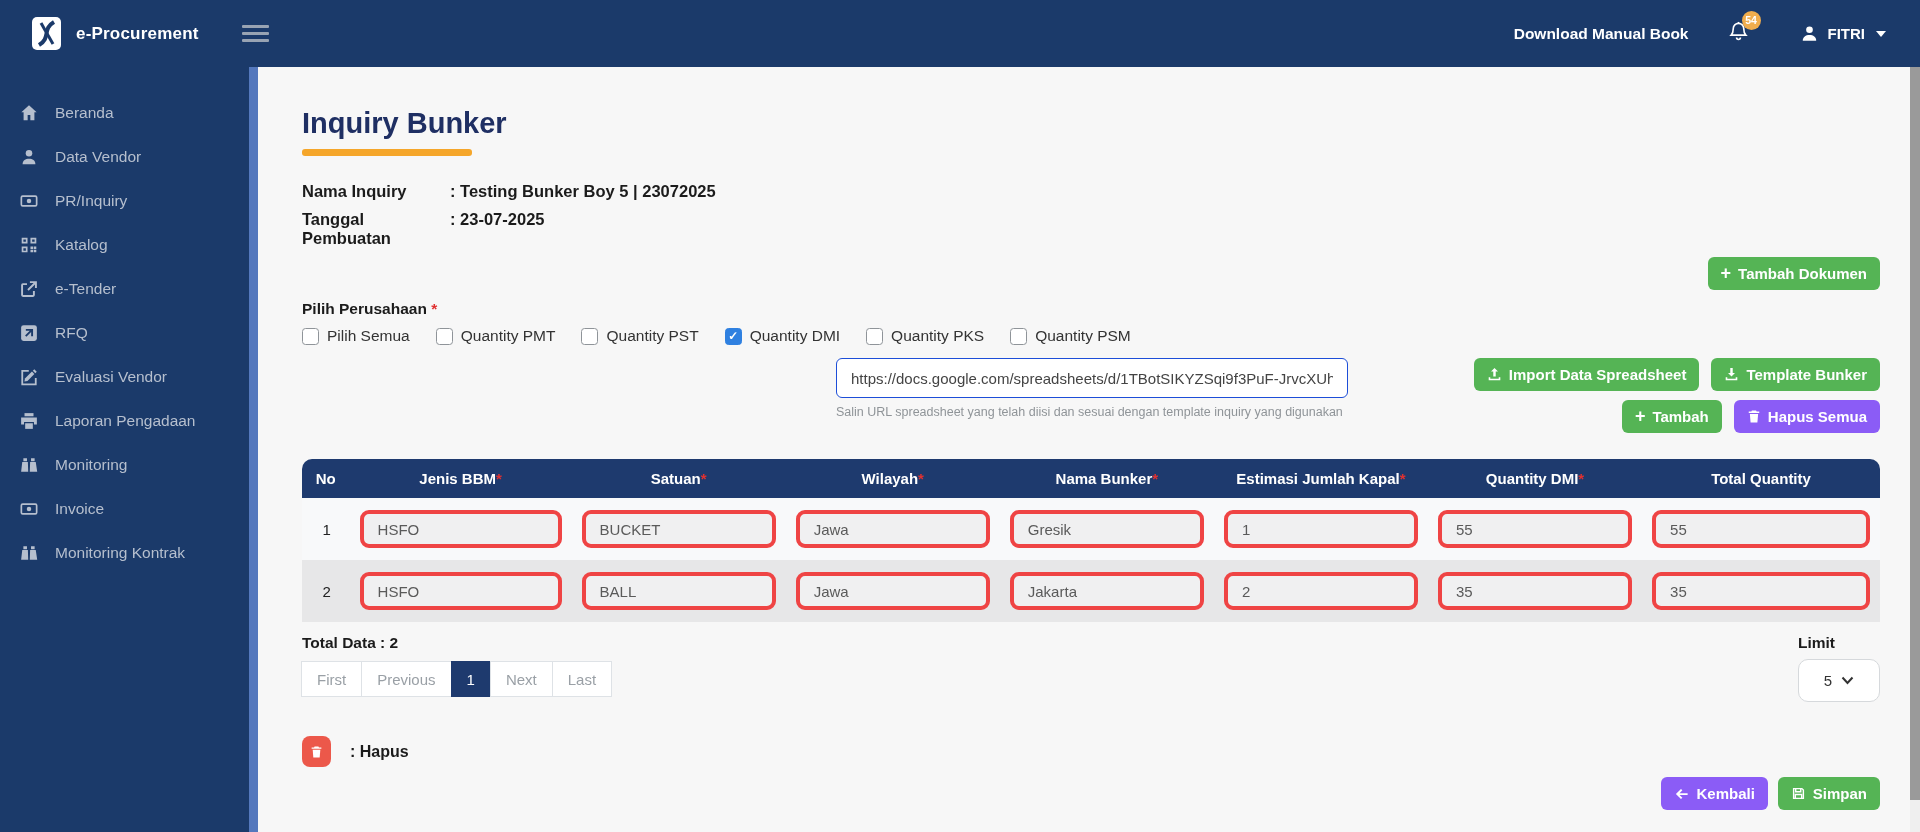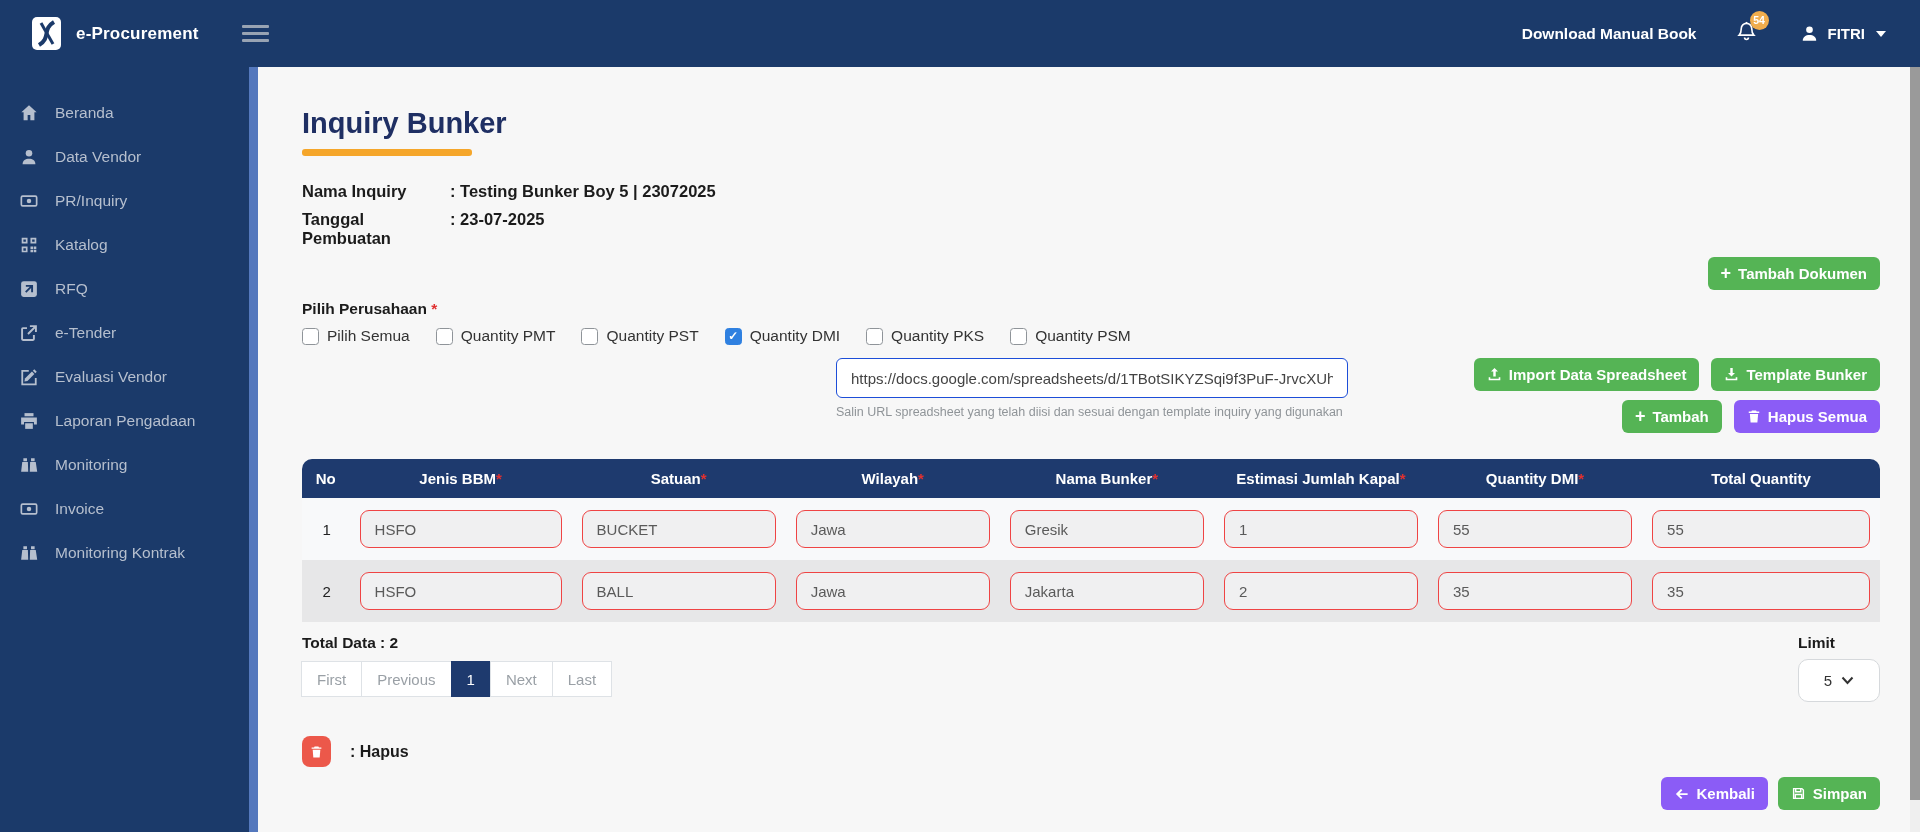--- a/index.html
+++ b/index.html
@@ -7,21 +7,21 @@
 
   
   .navbar { position:fixed; top:0; left:0; right:0; height:67px; background:#1b3a6a; display:flex; align-items:center; z-index:30; }
   .brand-wrap { width:226px; display:flex; align-items:center; gap:15px; padding-left:32px; }
   .logo { width:29px; height:33px; flex:0 0 auto; }
   .brand { color:#fff; font-weight:700; font-size:17px; letter-spacing:.2px; }
   .hamburger { margin-left:14px; cursor:pointer; padding:6px 2px; }
   .hamburger span { display:block; width:27px; height:3px; background:#98a3b3; margin:4px 0; border-radius:1px; }
   .nav-right { margin-left:auto; display:flex; align-items:center; gap:38px; padding-right:34px; }
   .manual { color:#fff; font-weight:700; font-size:15.5px; cursor:pointer; }
-  .bell-wrap { position:relative; cursor:pointer; margin-right:4px; }
+  .bell-wrap { position:relative; cursor:pointer; margin-right:12px; }
   .badge { position:absolute; top:-9px; right:-11px; background:#f0ad4e; color:#fff; font-size:10.5px; font-weight:700; border-radius:50%; min-width:19px; height:19px; line-height:19px; text-align:center; }
   .user-wrap { display:flex; align-items:center; gap:9px; color:#fff; font-weight:700; font-size:15px; cursor:pointer; }
   .caret { width:0; height:0; border-left:5px solid transparent; border-right:5px solid transparent; border-top:6px solid #fff; margin-left:2px; }
 
   
   .sidebar { position:fixed; top:67px; left:0; bottom:0; width:258px; background:#1b3a6a; padding-top:24px; z-index:20; }
   .side-rail { position:absolute; top:0; right:0; bottom:0; width:9px; background:#5478bd; }
   .side-item { display:flex; align-items:center; gap:17px; height:44px; padding-left:20px; color:#b6bfce; font-size:15.5px; cursor:pointer; }
   .side-item svg { width:18px; height:18px; flex:0 0 auto; }
 
@@ -55,21 +55,21 @@
   .btn-row { display:flex; gap:12px; }
 
   table.grid { margin-top:26px; width:100%; border-collapse:separate; border-spacing:0; }
   .grid thead th { background:#1e3a6e; color:#fff; font-size:15px; font-weight:700; height:39px; text-align:center; padding:0 6px; white-space:nowrap; }
   .grid thead th:first-child { border-top-left-radius:10px; }
   .grid thead th:last-child { border-top-right-radius:10px; }
   .grid tbody tr.r0 { background:#f8f9fa; }
   .grid tbody tr.r1 { background:#e7e7e8; }
   .grid td { height:62px; text-align:center; padding:0 10px; }
   .grid td.no-cell { font-size:15px; color:#222; padding-left:12px; }
-  .pill { background:#f0f0f1; border:1px solid #ef4444; border-radius:9px; height:38px; display:flex; align-items:center; padding-left:14px; color:#5a5a5a; font-size:15px; text-align:left; }
+  .pill { background:#f0f0f1; border:4px solid #ef4444; border-radius:9px; height:38px; display:flex; align-items:center; padding-left:14px; color:#5a5a5a; font-size:15px; text-align:left; }
 
   .below-table { display:flex; justify-content:space-between; margin-top:12px; align-items:flex-start; }
   .total-label { font-weight:700; font-size:15.5px; color:#1b1b1b; }
   .pager { display:inline-flex; margin-top:9px; }
   .pg { height:36px; padding:0 15px; background:#fff; border:1px solid #dee2e6; color:#9aa0a6; font-size:15px; display:flex; align-items:center; margin-left:-1px; cursor:pointer; font-family:inherit; }
   .pg.active { background:#1e3a6e; color:#fff; border-color:#1e3a6e; }
   .limit-col { display:flex; flex-direction:column; align-items:flex-start; }
   .limit-label { font-weight:700; font-size:15.5px; color:#1b1b1b; margin-bottom:7px; }
   .limit-select { width:82px; height:43px; border:1px solid #d6d9dc; border-radius:10px; background:#fff; display:flex; align-items:center; justify-content:center; gap:9px; font-size:15px; color:#333; cursor:pointer; }
 
@@ -143,31 +143,31 @@
         <span>PR/Inquiry</span>
       </div>
       <div class="side-item">
         <svg viewBox="0 0 16 16" fill="currentColor">
           <path d="M1.5 1.5h5.2v5.2H1.5zM3 3v2.2h2.2V3zM9.3 1.5h5.2v5.2H9.3zM10.8 3v2.2H13V3zM1.5 9.3h5.2v5.2H1.5zM3 10.8V13h2.2v-2.2zM9.3 9.3h2.3v2.3H9.3zM12.2 9.3h2.3v2.3h-2.3zM9.3 12.2h2.3v2.3H9.3zM12.2 12.2h2.3v2.3h-2.3z"></path>
         </svg>
         <span>Katalog</span>
       </div>
       <div class="side-item">
         <svg viewBox="0 0 16 16" fill="currentColor">
+          <path d="M6.2 2.8H2.6A1.6 1.6 0 0 0 1 4.4v9A1.6 1.6 0 0 0 2.6 15h9a1.6 1.6 0 0 0 1.6-1.6V9.8h-1.7v3.5H2.7V4.5h3.5z"></path>
+          <path d="M8.8 1h6.2v6.2h-1.7V3.9L7.7 9.5 6.5 8.3l5.6-5.6H8.8z"></path>
+        </svg>
+        <span>e-Tender</span>
+      </div>
+      <div class="side-item">
+        <svg viewBox="0 0 16 16" fill="currentColor">
           <rect x="1" y="1" width="14" height="14" rx="2.2"></rect>
           <path fill="#1b3a6a" d="M5.2 4.4h6.4v6.4H9.9V7.2l-4.2 4.2-1.2-1.2 4.2-4.1H5.2z"></path>
         </svg>
         <span>RFQ</span>
-      </div>
-      <div class="side-item">
-        <svg viewBox="0 0 16 16" fill="currentColor">
-          <path d="M6.2 2.8H2.6A1.6 1.6 0 0 0 1 4.4v9A1.6 1.6 0 0 0 2.6 15h9a1.6 1.6 0 0 0 1.6-1.6V9.8h-1.7v3.5H2.7V4.5h3.5z"></path>
-          <path d="M8.8 1h6.2v6.2h-1.7V3.9L7.7 9.5 6.5 8.3l5.6-5.6H8.8z"></path>
-        </svg>
-        <span>e-Tender</span>
       </div>
       <div class="side-item">
         <svg viewBox="0 0 16 16" fill="currentColor">
           <path d="M12.7 1.1 14.9 3.3 13.6 4.6 11.4 2.4z"></path>
           <path d="M10.6 3.2 12.8 5.4 6.6 11.6 3.9 12.1 4.4 9.4z"></path>
           <path d="M13.2 8.8v5H2.8V3.4h5V1.8H1.2v13.6h13.6V8.8z"></path>
         </svg>
         <span>Evaluasi Vendor</span>
       </div>
       <div class="side-item">

